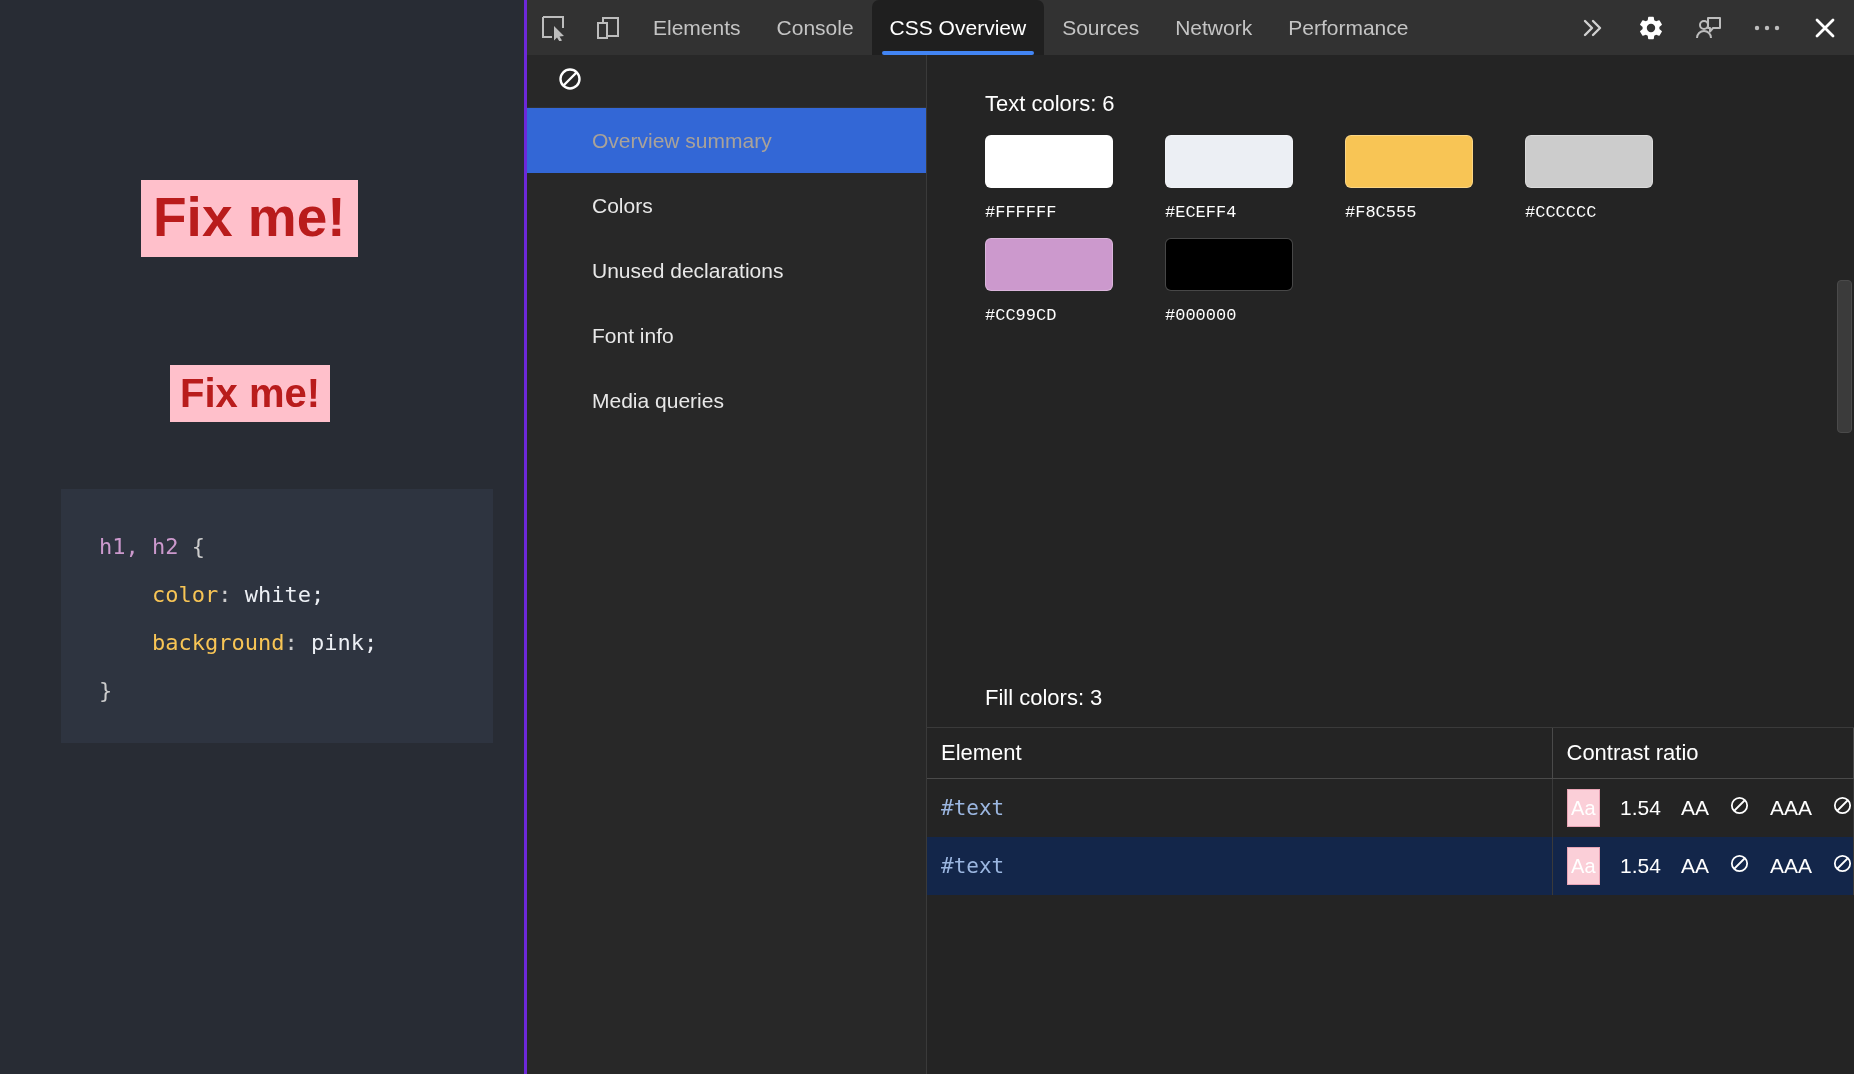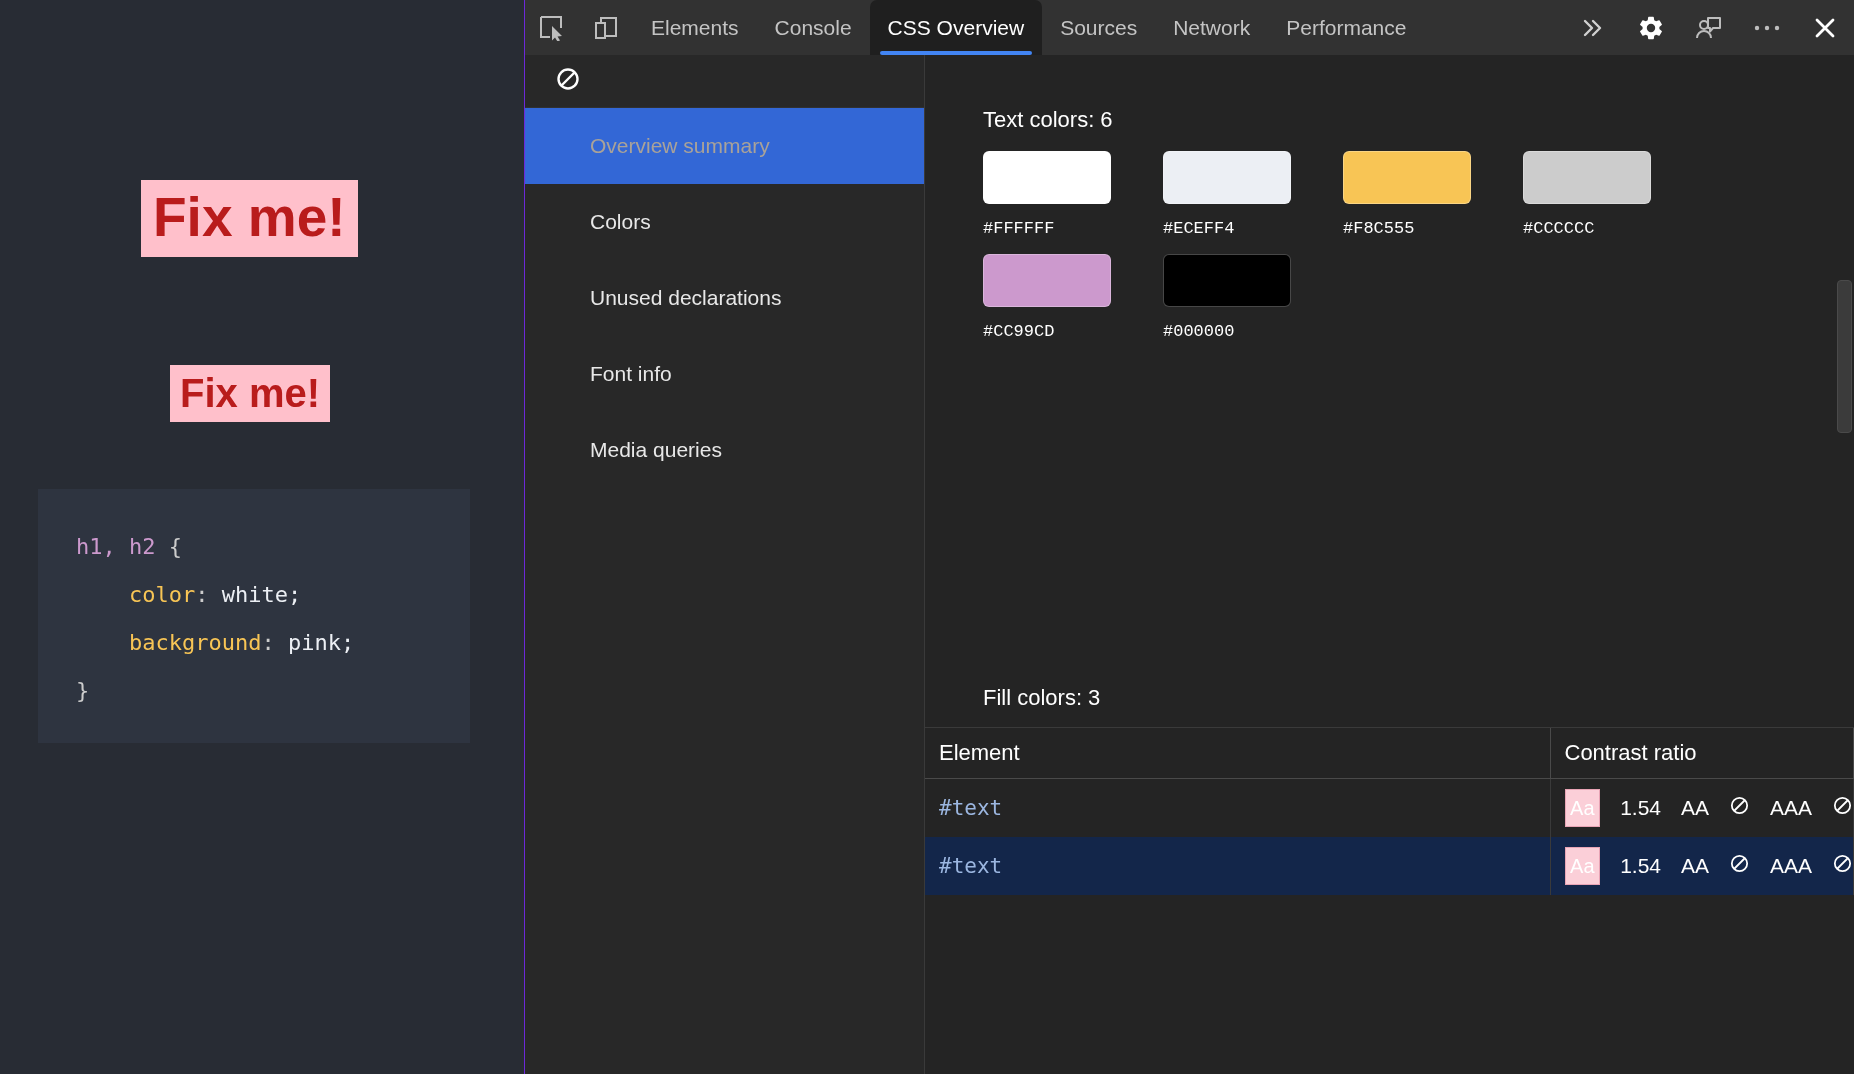--- a/index.html
+++ b/index.html
@@ -32,21 +32,21 @@
     padding: 10px 12px 12px 12px;
   }
   .fixme-h2 {
     position: absolute;
     left: 170px; top: 365px;
     font-size: 40px;
     padding: 8px 10px 9px 10px;
   }
   .code-block {
     position: absolute;
-    left: 38px; top: 489px;
+    left: 61px; top: 489px;
     width: 432px; height: 254px;
     background: #2e3440;
     font-family: "DejaVu Sans Mono", monospace;
     font-size: 22px;
     line-height: 48px;
     padding: 34px 0 0 38px;
     color: #d8dee9;
     white-space: pre;
   }
   .tok-sel { color: #CC99CD; }
@@ -54,21 +54,21 @@
   .tok-punct { color: #ccc; }
   .tok-val { color: #ECEFF4; }
 
   
   .devtools {
     flex: 1 1 auto;
     height: 1074px;
     background: #0f766e;
     display: flex;
     flex-direction: column;
-    border-left: 1px solid #6d28d9;
+    border-left: 3px solid #6d28d9;
     position: relative;
   }
   .dt-toolbar {
     height: 55px;
     background: #323232;
     display: flex;
     align-items: stretch;
     flex: 0 0 55px;
     position: relative;
   }
@@ -111,21 +111,21 @@
     border-right: 1px solid #3a3a3a;
     display: flex; flex-direction: column;
   }
   .sb-header {
     height: 53px;
     display: flex; align-items: center;
     padding-left: 30px;
     border-bottom: 1px solid #313131;
   }
   .sb-item {
-    height: 76px;
+    height: 65px;
     display: flex; align-items: center;
     padding-left: 65px;
     color: #e8e8e8;
     font-size: 21px;
     cursor: pointer;
   }
   .sb-item.selected {
     background: #3367d6;
     color: #a9a299;
   }
@@ -140,21 +140,21 @@
   .dt-overview {
     flex: 0 0 672px;
     position: relative;
     overflow: hidden;
     padding: 0 0 0 58px;
     background: #242424;
   }
   .ov-heading {
     color: #ffffff;
     font-size: 22px;
-    margin-top: 52px;
+    margin-top: 36px;
   }
   .swatch-grid {
     display: flex;
     flex-wrap: wrap;
     width: 720px;
     margin-top: 18px;
   }
   .swatch-cell { width: 180px; margin-bottom: 16px; }
   .swatch {
     width: 128px; height: 53px;

